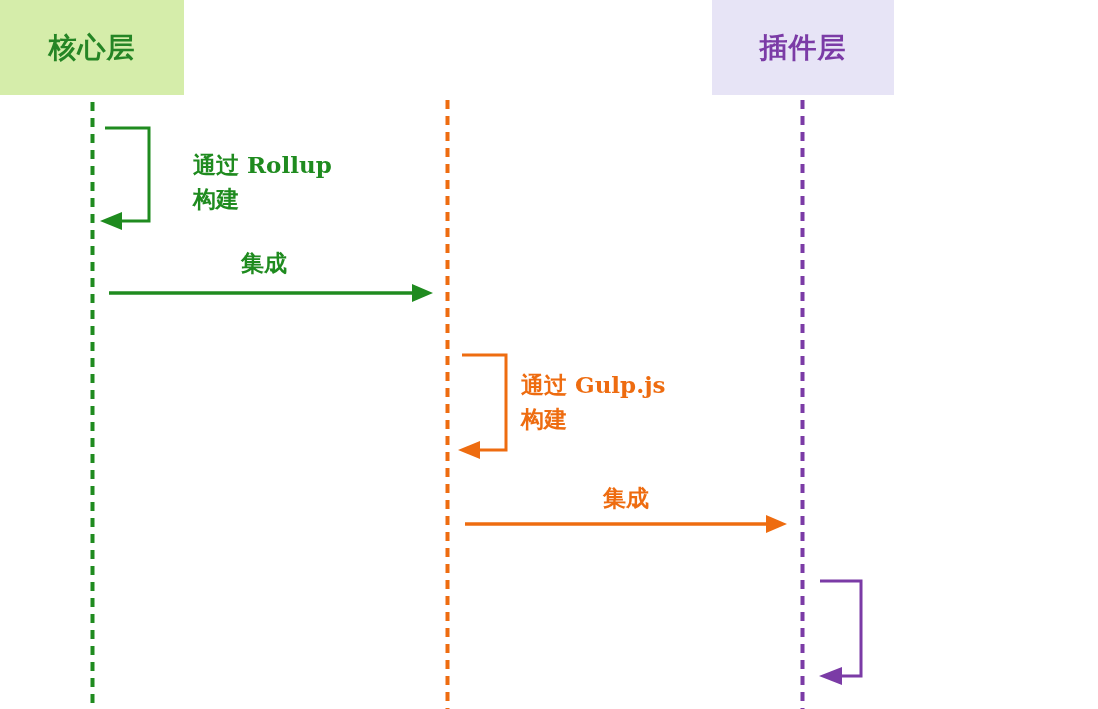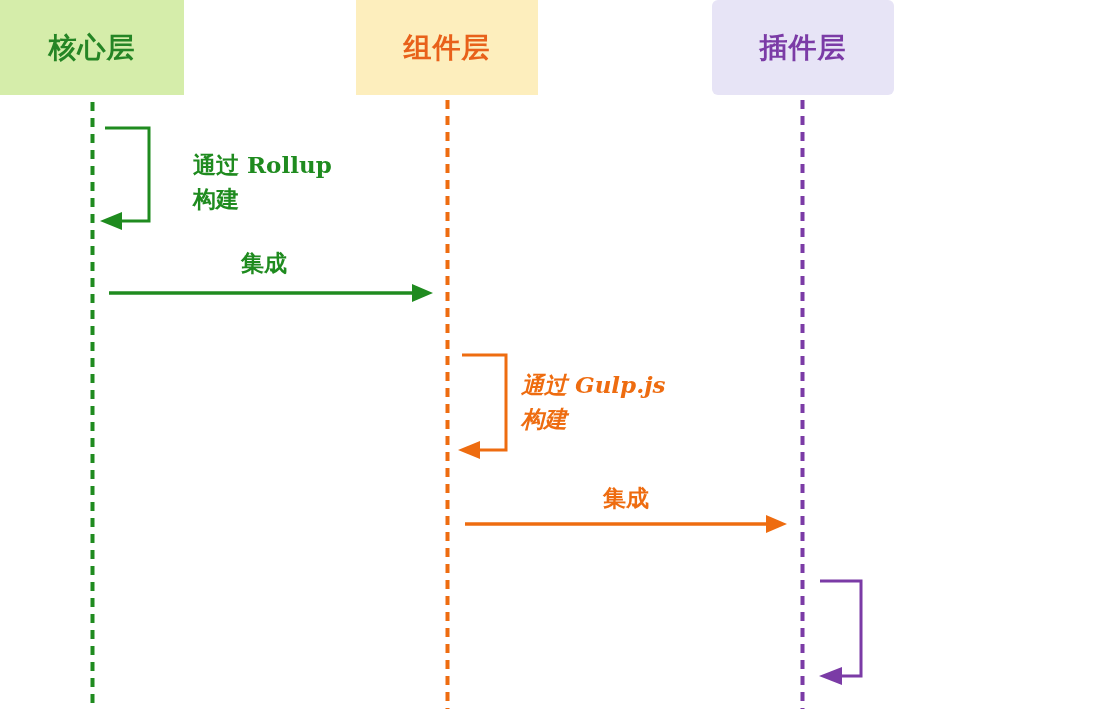--- a/index.html
+++ b/index.html
@@ -29,36 +29,36 @@
     height: 95px;
     display: flex;
     align-items: center;
     justify-content: center;
     font-size: 28px;
     font-weight: 700;
     letter-spacing: 1px;
   }
   .actor-core      { left: 0px;   width: 184px; background: #d5edaa; color: #258525; }
   .actor-component { left: 356px; width: 182px; background: #fdeebd; color: #e8611a; }
-  .actor-plugin    { left: 712px; width: 182px; background: #e7e4f6; color: #7b3ba6; border-radius: 6px; }
+  .actor-plugin    { left: 712px; width: 182px; background: #e7e4f6; color: #7b3ba6; }
 
   .msg-label {
     position: absolute;
     font-size: 23px;
     font-weight: 600;
     line-height: 34px;
     white-space: pre-line;
   }
   .green  { color: #1f8b1f; }
   .orange { color: #ee6c10; }
   .purple { color: #7b3ba6; }
 
   .lbl-rollup    { left: 161px; top: 148px; margin-left: 32px; }
   .lbl-integ-1   { left: 264px; top: 246px; transform: translateX(-50%); }
-  .lbl-gulp      { left: 521px; top: 368px; font-style: italic; }
+  .lbl-gulp      { left: 521px; top: 368px; }
   .lbl-integ-2   { left: 626px; top: 481px; transform: translateX(-50%); }
   .lbl-wechat    { left: 876px; top: 598px; }
 </style>
 </head>
 <body>
 
 <div class="canvas">
 
   <svg class="layer-svg" viewBox="0 0 1098 709">
 
@@ -78,23 +78,20 @@
     <line x1="465" y1="524" x2="768" y2="524" stroke="#ee6c10" stroke-width="3.5"></line>
     <polygon points="787,524 766,515 766,533" fill="#ee6c10"></polygon>
 
     <path d="M 820 581 H 861 V 676 H 842" fill="none" stroke="#7b3ba6" stroke-width="3"></path>
     <polygon points="819,676 842,667 842,685" fill="#7b3ba6"></polygon>
   </svg>
 
   <div class="actor-box actor-core">
     <span>核心层</span>
   </div>
-  <div class="actor-box actor-component">
-    <span>组件层</span>
-  </div>
   <div class="actor-box actor-plugin">
     <span>插件层</span>
   </div>
 
   <div class="msg-label green lbl-rollup">通过 Rollup
 构建</div>
 
   <div class="msg-label green lbl-integ-1">集成</div>
 
   <div class="msg-label orange lbl-gulp">通过 Gulp.js

